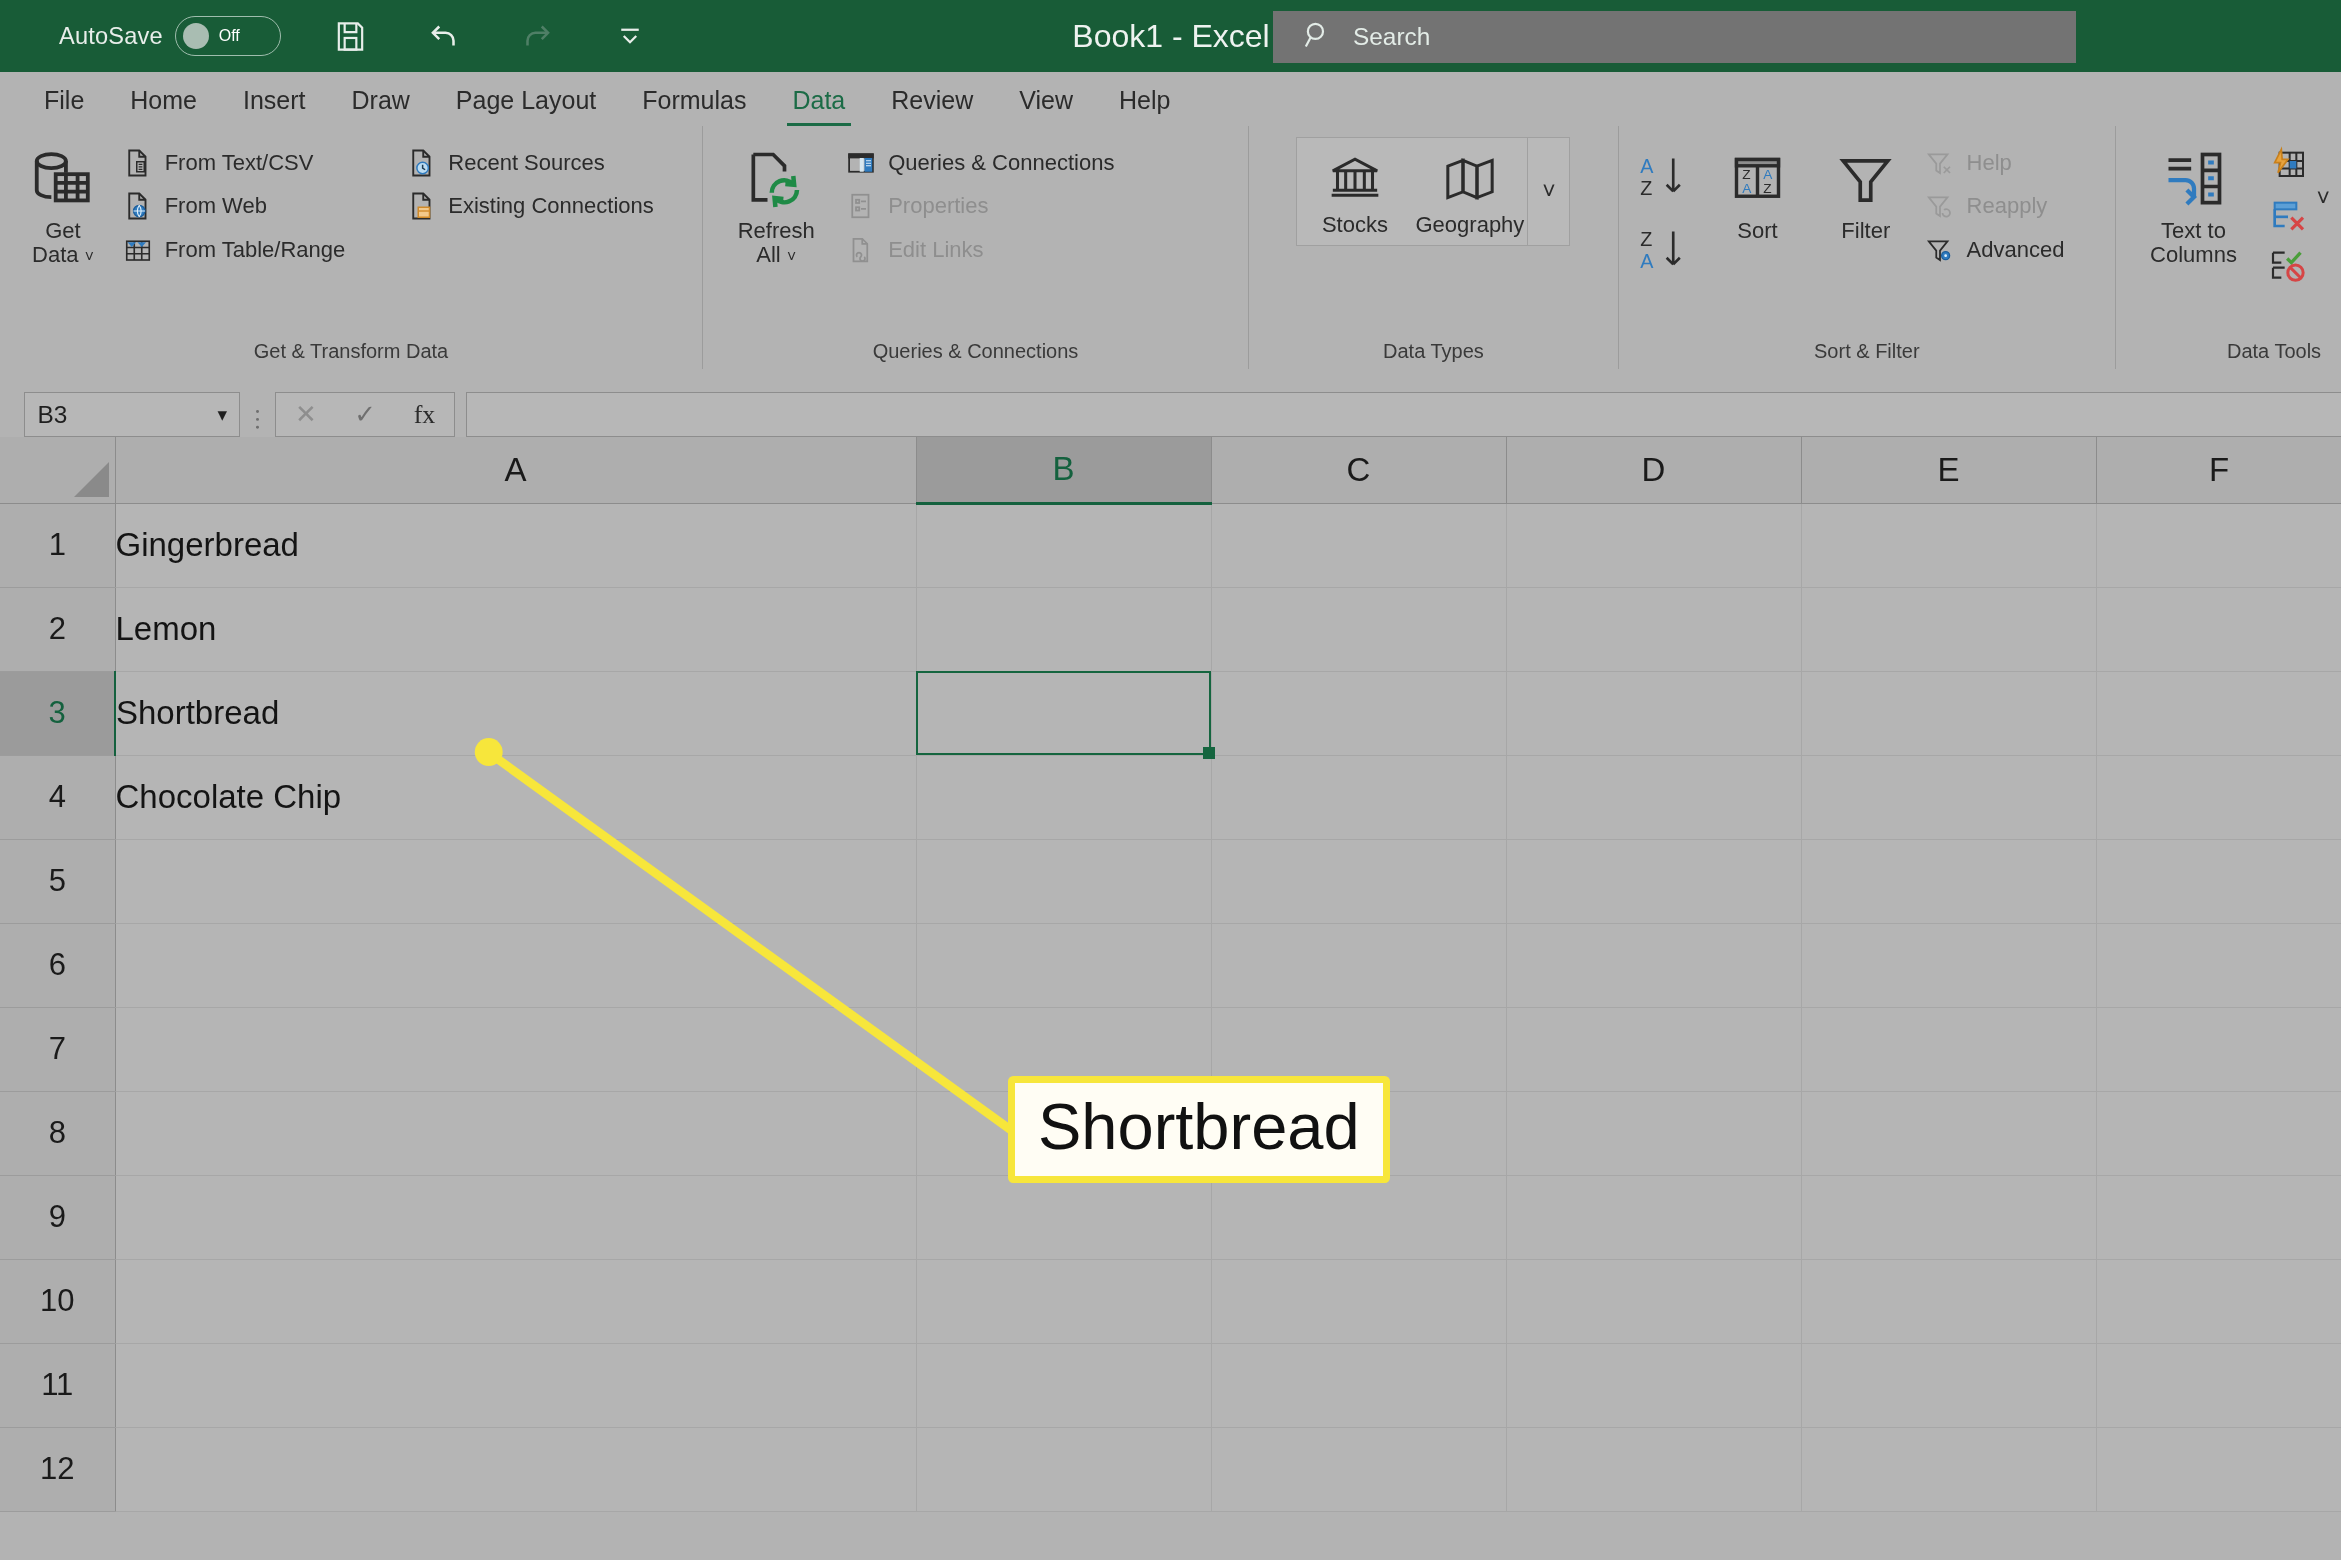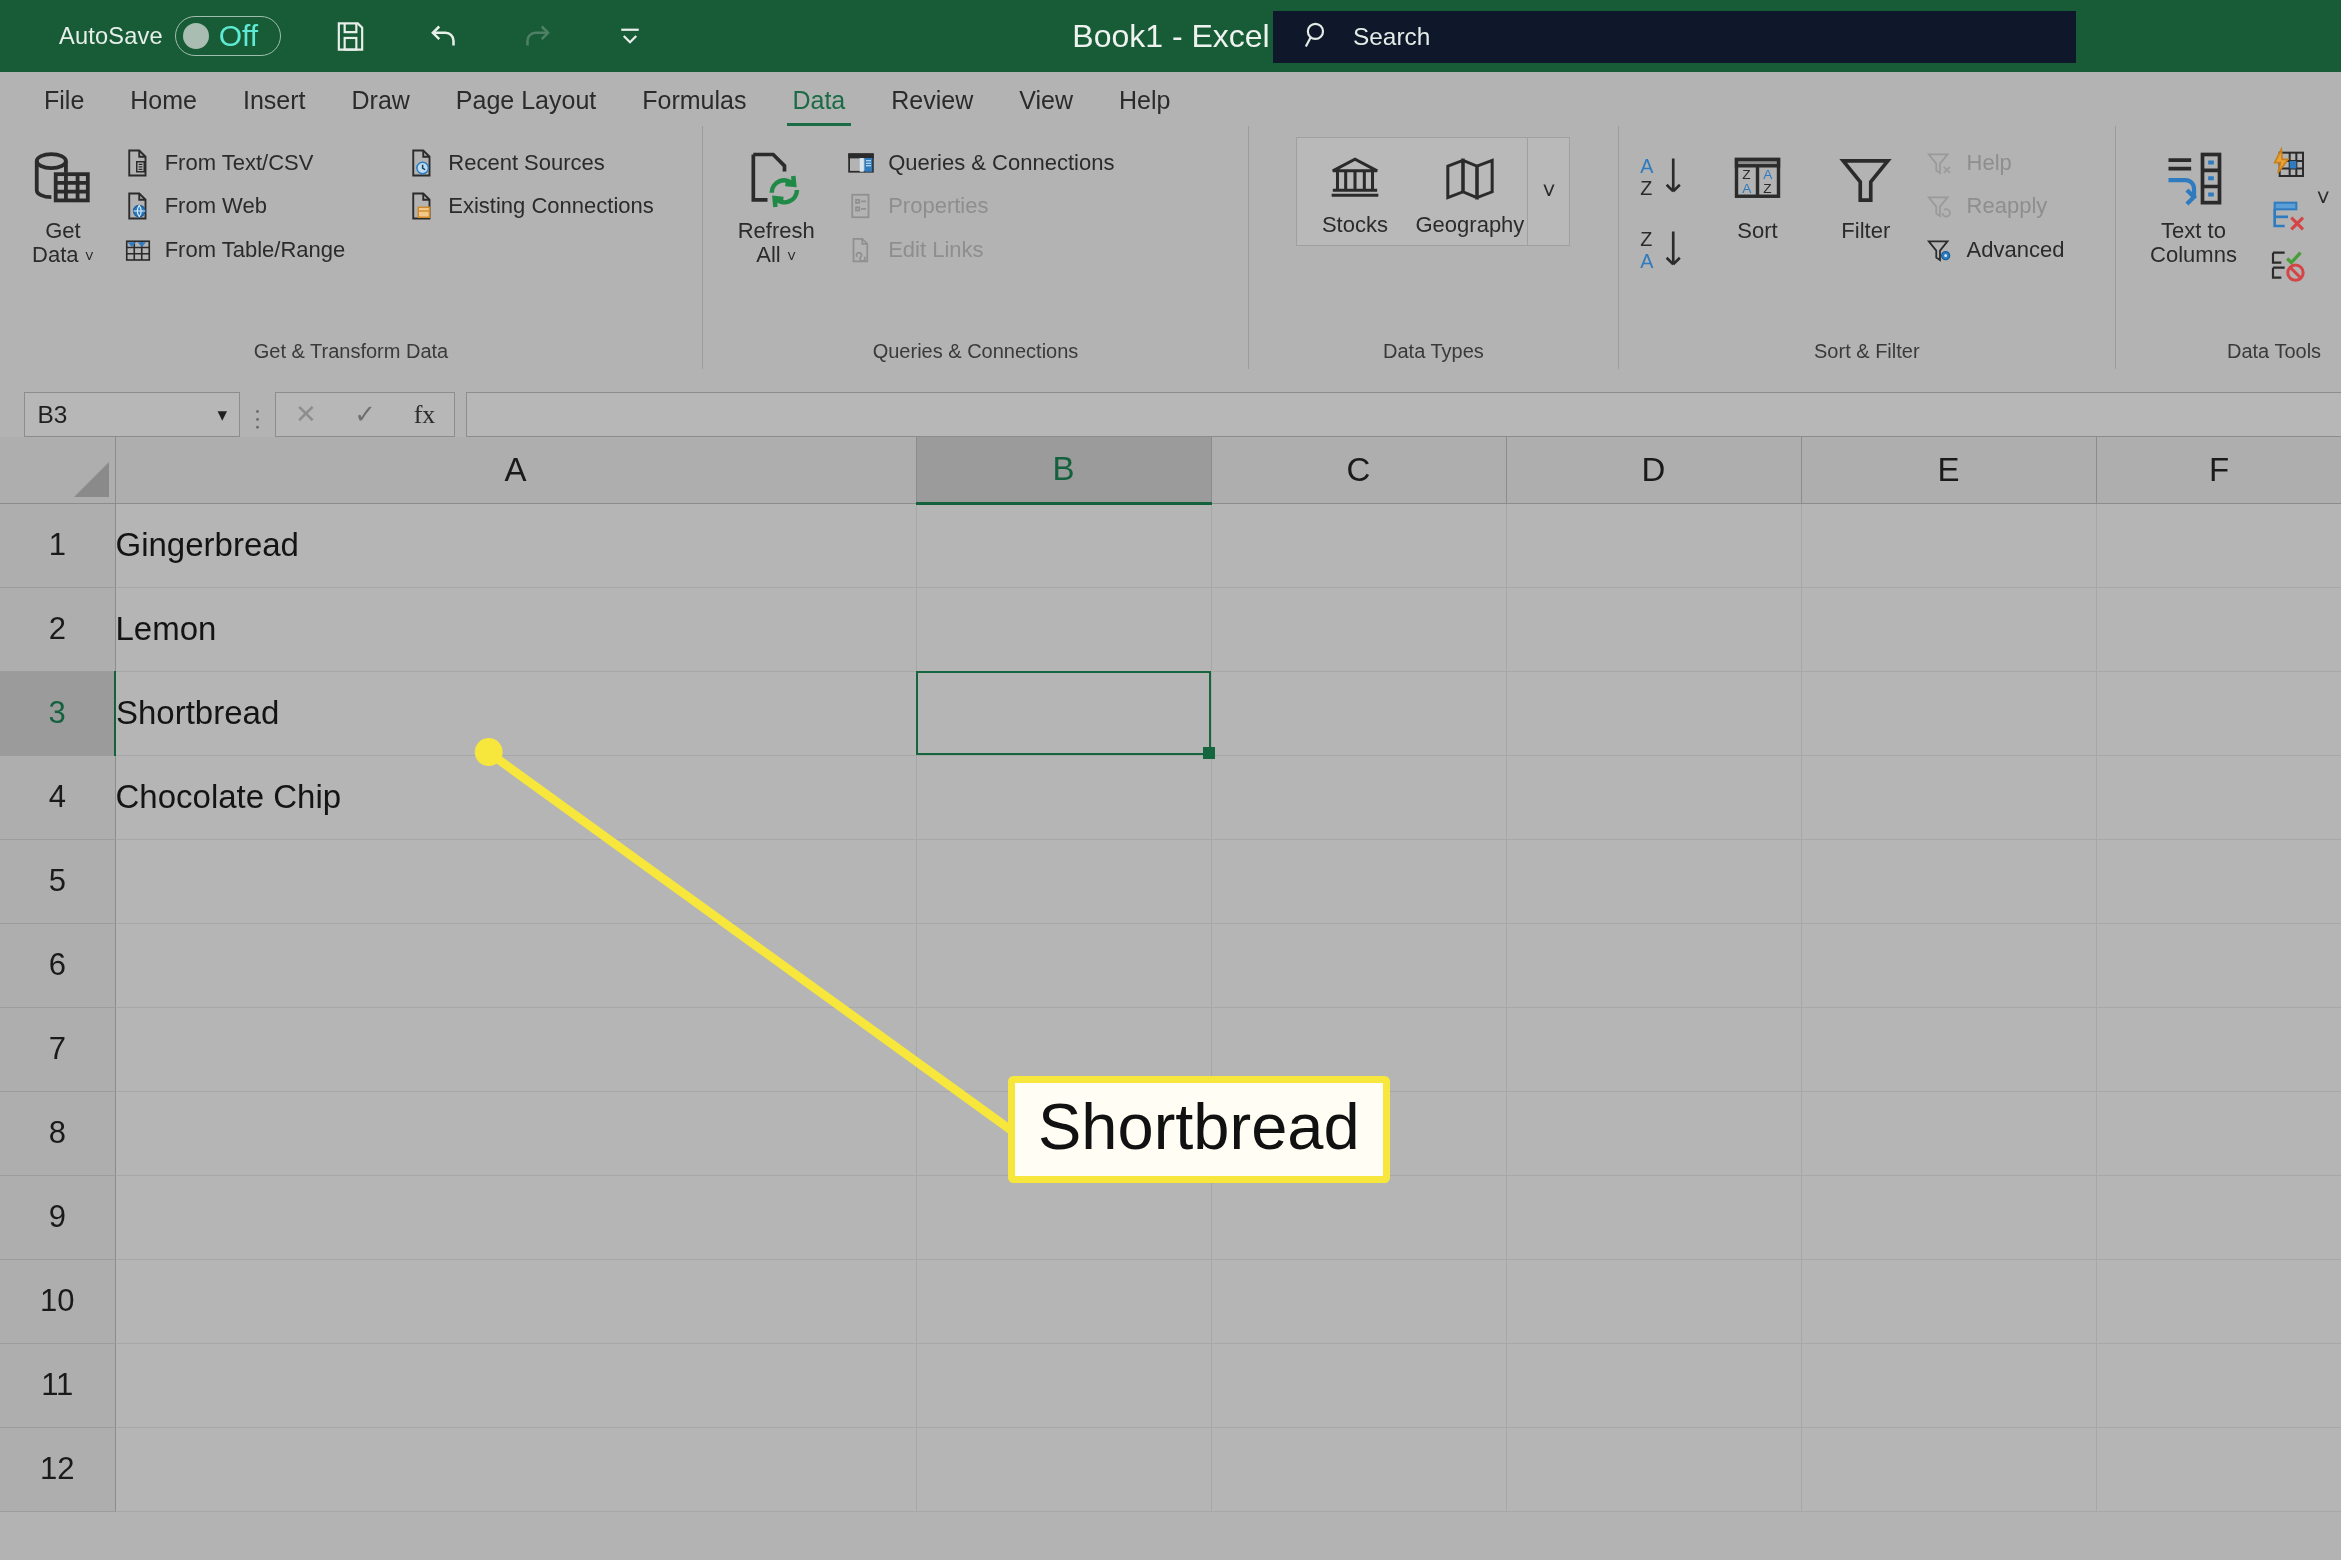--- a/index.html
+++ b/index.html
@@ -19,33 +19,33 @@
   .autosave-wrap { display: flex; align-items: center; margin-left: 19px; }
   .autosave-label { color: #e8eeea; font-size: 23.6px; letter-spacing: 0.2px; margin-left: 40px; }
   .toggle {
     margin-left: 12.2px; width: 106px; height: 40px; border-radius: 20px;
     border: 1.7px solid #9fbdad; display: flex; align-items: center;
   }
   .toggle .knob {
     width: 26px; height: 26px; border-radius: 50%;
     background: #a9bdb2; margin-left: 7px;
   }
-  .toggle .state { color: #5eead4; font-size: 30px; margin-left: 9.6px; }
+  .toggle .state { color: #ffffff; font-size: 16px; margin-left: 9.6px; }
 
   .qat { display: flex; align-items: center; margin-left: 45px; gap: 44px; }
   .qat-btn { width: 49px; height: 49px; display: flex; align-items: center; justify-content: center; }
   .qat-btn svg { display: block; }
 
   .win-title {
     position: absolute; left: 0; right: 0; text-align: center;
     color: #eef3f0; font-size: 32px; pointer-events: none;
   }
   .searchbox {
     position: absolute; left: 1273px; top: 10.5px; width: 803px; height: 52px;
-    background: #0f172a; display: flex; align-items: center;
+    background: #737373; display: flex; align-items: center;
   }
   .searchbox .mag { margin-left: 28px; }
   .searchbox .ph { color: #e3ece7; font-size: 24.4px; margin-left: 19px; }
 
   
   .ribbon-wrap {
     position: absolute; left: 0; top: 72px; width: 2342px; height: 298px;
     background: #b3b3b3;
   }
   .tabs { display: flex; align-items: flex-end; height: 54px; padding-left: 21px; }

